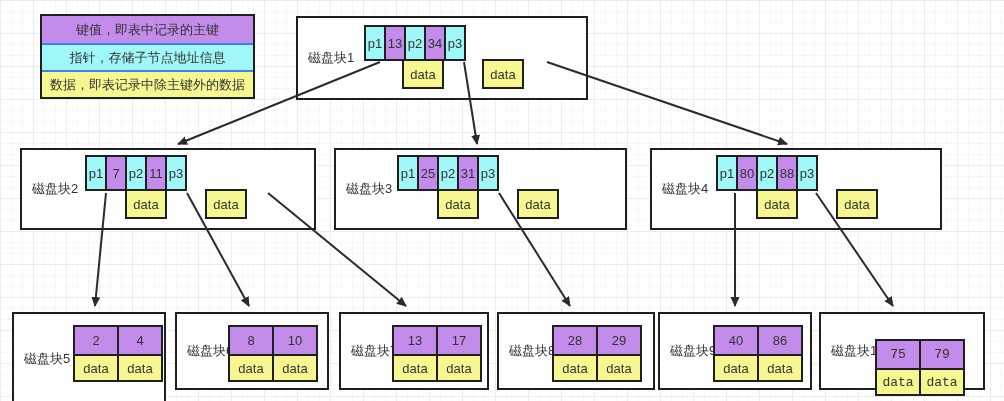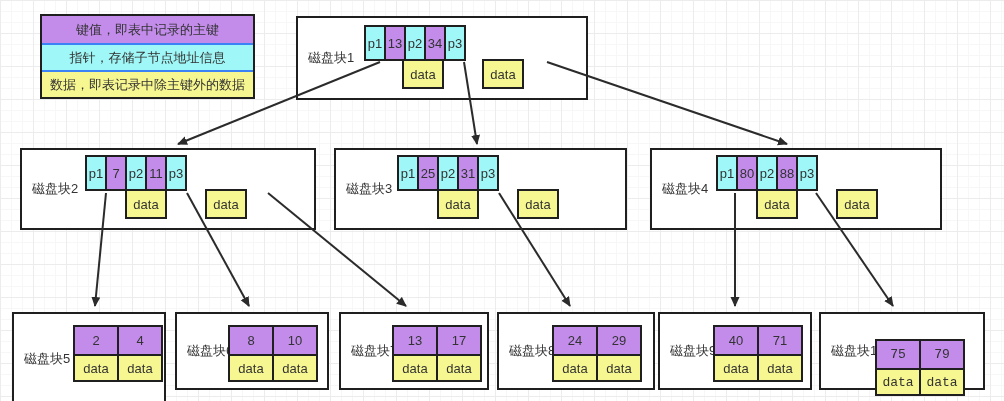--- a/index.html
+++ b/index.html
@@ -163,36 +163,36 @@
         <div class="lcell ldata yellow">data</div>
         <div class="lcell ldata yellow">data</div>
       </div>
     </div>
   </div>
 
   <div class="box" style="left:497px;top:312px;width:158px;height:78px;">
     <span class="node-label">磁盘块8</span>
     <div class="leafgrid" style="left:53px;top:11px;">
       <div class="leafrow">
-        <div class="lcell lkey purple">24</div>
+        <div class="lcell lkey purple">28</div>
         <div class="lcell lkey purple">29</div>
       </div>
       <div class="leafrow">
         <div class="lcell ldata yellow">data</div>
         <div class="lcell ldata yellow">data</div>
       </div>
     </div>
   </div>
 
   <div class="box" style="left:658px;top:312px;width:154px;height:78px;">
     <span class="node-label">磁盘块9</span>
     <div class="leafgrid" style="left:53px;top:11px;text-align:right;">
       <div class="leafrow">
         <div class="lcell lkey purple">40</div>
-        <div class="lcell lkey purple">71</div>
+        <div class="lcell lkey purple">86</div>
       </div>
       <div class="leafrow">
         <div class="lcell ldata yellow">data</div>
         <div class="lcell ldata yellow">data</div>
       </div>
     </div>
   </div>
 
   <div class="box" style="left:819px;top:312px;width:166px;height:78px;">
     <span class="node-label">磁盘块10</span>

